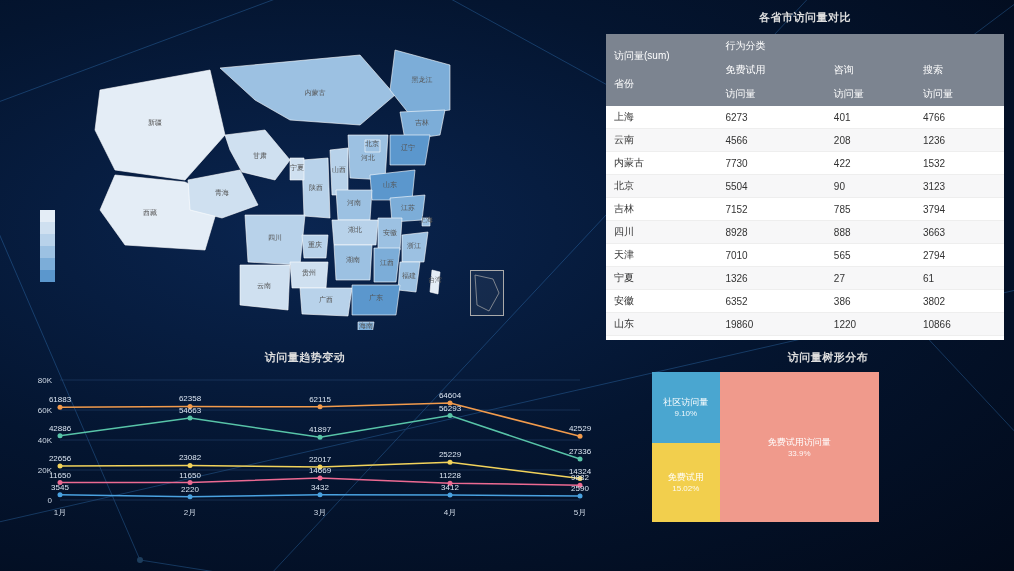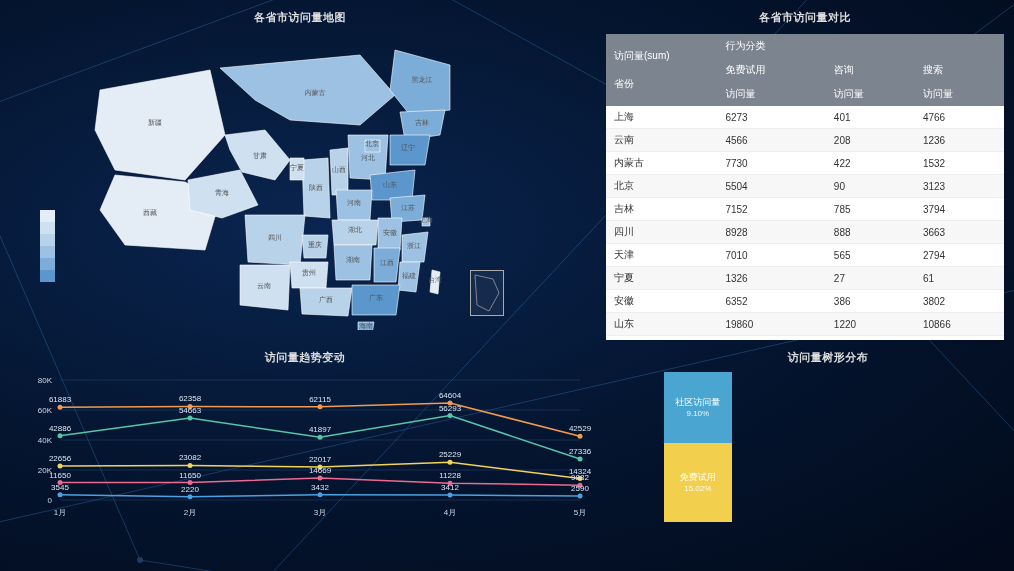--- a/index.html
+++ b/index.html
@@ -48,42 +48,41 @@
   
   #line-panel { position:absolute; left:10px; top:350px; width:590px; height:180px; }
   #line-svg { position:absolute; left:0; top:20px; width:590px; height:155px; }
   .axis-txt { font-size:8px; fill:#cfd9e6; }
   .val-lbl { font-size:8px; fill:#dce6f2; }
   .grid { stroke:#2a4a74; stroke-width:.5; }
 
   
   #tree-panel { position:absolute; right:10px; top:350px; width:352px; height:180px; }
   #tree-box { position:absolute; left:0; top:22px; right:0; height:150px; }
-  .cell { position:absolute; display:flex; flex-direction:column; align-items:center; justify-content:center; font-size:9px; color:#fff;margin-left:12px; }
+  .cell { position:absolute; display:flex; flex-direction:column; align-items:center; justify-content:center; font-size:9px; color:#fff; }
   .cell .pct{ font-size:8px; opacity:.9; }
 </style>
 </head>
 <body>
 
 <svg class="bg-lines" width="1014" height="571">
   <line x1="-50" y1="120" x2="380" y2="-40"></line>
     <line x1="-50" y1="120" x2="140" y2="560"></line>
   <line x1="140" y1="560" x2="520" y2="620"></line>
     <line x1="380" y1="-40" x2="780" y2="180"></line>
   <line x1="780" y1="180" x2="1060" y2="-30"></line>
     <line x1="780" y1="180" x2="1060" y2="480"></line>
   <line x1="-80" y1="540" x2="1060" y2="280"></line>
     <line x1="200" y1="650" x2="900" y2="-100"></line>
   <circle cx="140" cy="560" r="3"></circle>
     <circle cx="780" cy="180" r="3"></circle>
     <circle cx="520" cy="620" r="3"></circle>
 </svg>
 
 <div id="map-panel">
-  <div class="panel-title">各省市访问量地图</div>
   <svg id="map-svg" viewBox="0 0 430 290">
       <path d="M10 50 L120 30 L135 95 L95 140 L25 130 L5 90 Z" fill="#e4edf6"></path>
       <text x="65" y="85" class="lbl" text-anchor="middle">新疆</text>
       <path d="M25 135 L95 142 L130 160 L115 210 L35 205 L10 170 Z" fill="#e4edf6"></path>
       <text x="60" y="175" class="lbl" text-anchor="middle">西藏</text>
       <path d="M98 140 L150 130 L168 165 L132 178 L100 170 Z" fill="#cfe0f0"></path>
       <text x="132" y="155" class="lbl" text-anchor="middle">青海</text>
       <path d="M135 95 L175 90 L200 120 L185 140 L152 132 L140 110 Z" fill="#cfe0f0"></path>
       <text x="170" y="118" class="lbl" text-anchor="middle">甘肃</text>
       <path d="M130 28 L270 15 L305 55 L270 85 L200 80 L165 60 Z" fill="#9cc1e2"></path>
@@ -328,18 +327,22 @@
     </svg>
 </div>
 
 <div id="tree-panel">
   <div class="panel-title">访问量树形分布</div>
   <div id="tree-box">
       <div class="cell" style="left: 0px; top: 0px; width: 67.66px; height: 70.5px; background: rgb(74, 166, 208);">
         <div>社区访问量</div>
         <div class="pct">9.10%</div>
       </div>
+      <div class="cell" style="left: 67.66px; top: 0px; width: 159.2px; height: 150px; background: rgb(240, 154, 140);">
+        <div>免费试用访问量</div>
+        <div class="pct">33.9%</div>
+      </div>
       <div class="cell" style="left: 0px; top: 70.5px; width: 67.66px; height: 79.5px; background: rgb(242, 207, 77);">
         <div>免费试用</div>
         <div class="pct">15.02%</div>
       </div>
     </div>
 </div>
 
 </body></html>

